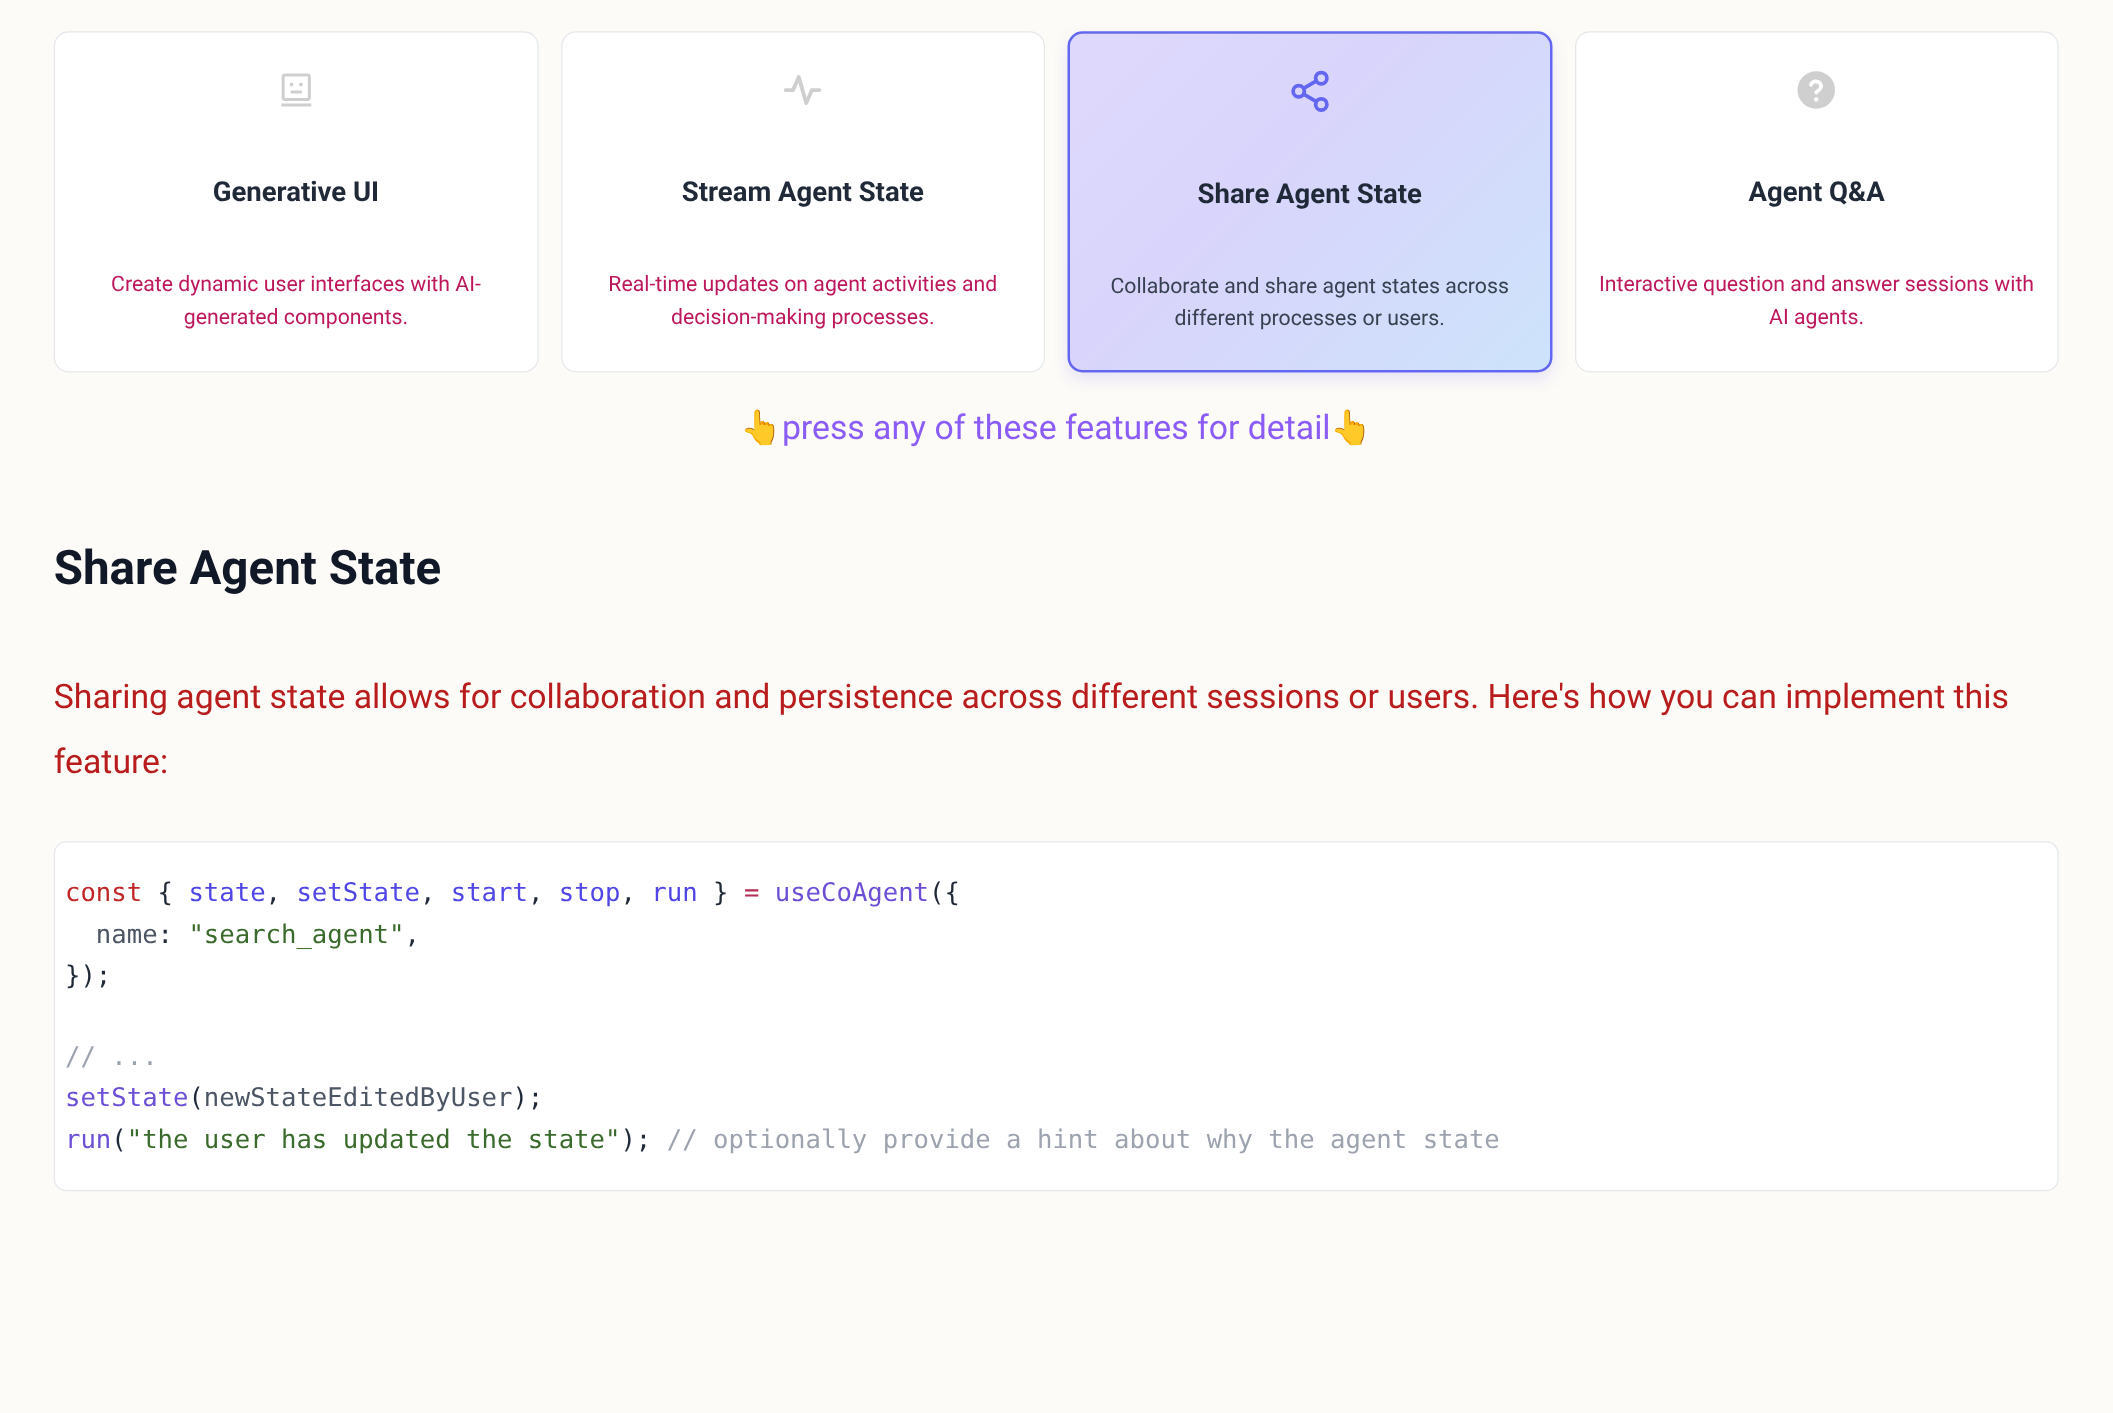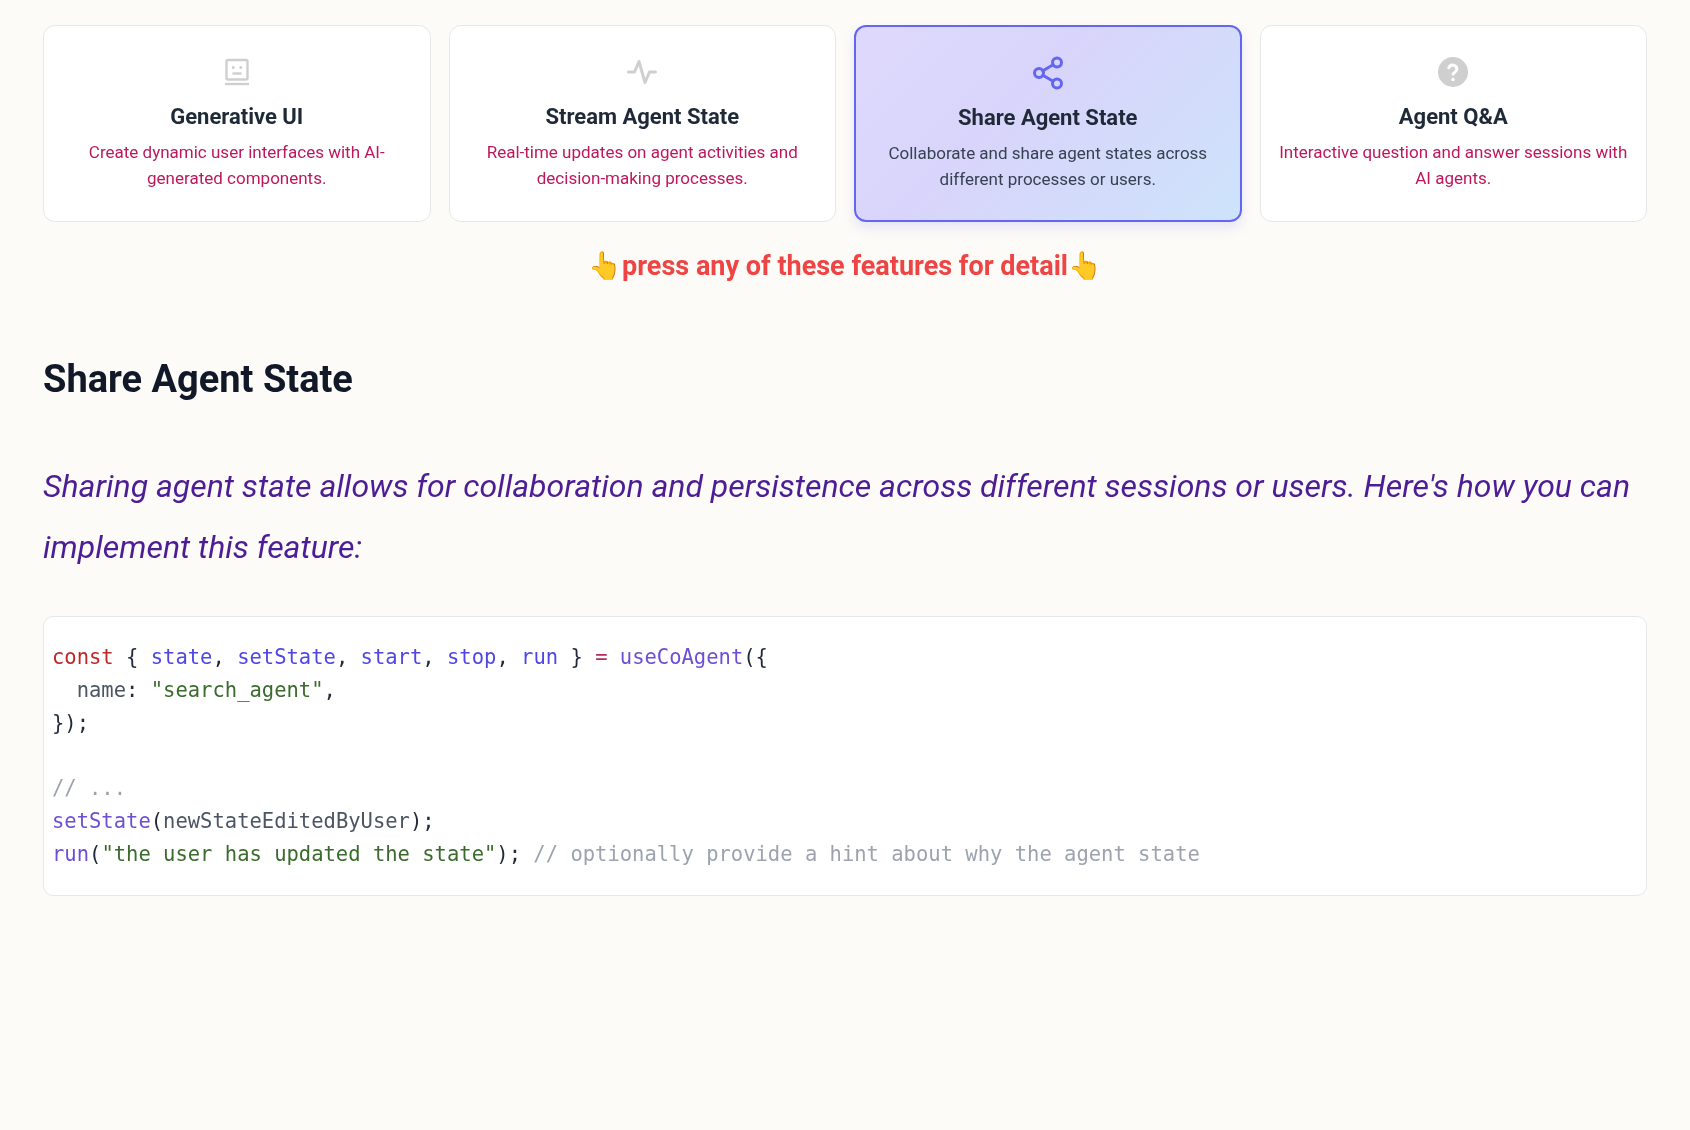--- a/index.html
+++ b/index.html
@@ -22,20 +22,21 @@
     .feature-card {
       background: #ffffff;
       border: 1.5px solid #e5e7eb;
       border-radius: 12px;
       padding: 26px 18px 28px 18px;
       text-align: center;
       cursor: pointer;
       display: flex;
       flex-direction: column;
       align-items: center;
+      gap: 38px;
     }
     .feature-card.selected {
       background: linear-gradient(135deg, #ded9fc 0%, #d9d4fb 40%, #cde3fb 100%);
       border: 2px solid #6366f1;
       box-shadow: 0 6px 12px rgba(99, 102, 241, 0.15);
     }
     .feature-card .icon-wrap {
       width: 40px;
       height: 40px;
       display: flex;
@@ -61,36 +62,35 @@
     }
     .feature-card.selected h3 {
       color: #1f2937;
     }
     .feature-card.selected p {
       color: #374151;
     }
     .hint {
       text-align: center;
       font-size: 27px;
-      font-weight: 700;
-      color: #ef4444;
+      font-weight: 400;
+      color: #8b5cf6;
       margin-bottom: 75px;
     }
     .section-title {
       font-size: 38px;
       font-weight: 700;
       color: #111827;
       margin-bottom: 55px;
     }
     .section-description {
-      font-size: 32px;
-      color: #4c1d95;
+      font-size: 27px;
+      color: #b91c1c;
       line-height: 1.9;
       margin-bottom: 38px;
-      font-style: italic;
     }
     .code-block {
       background: #ffffff;
       border: 1.5px solid #e5e7eb;
       border-radius: 10px;
       padding: 24px 8px;
       overflow-x: auto;
     }
     .code-block pre {
       font-family: ui-monospace, SFMono-Regular, "SF Mono", Menlo, Consolas, monospace;

